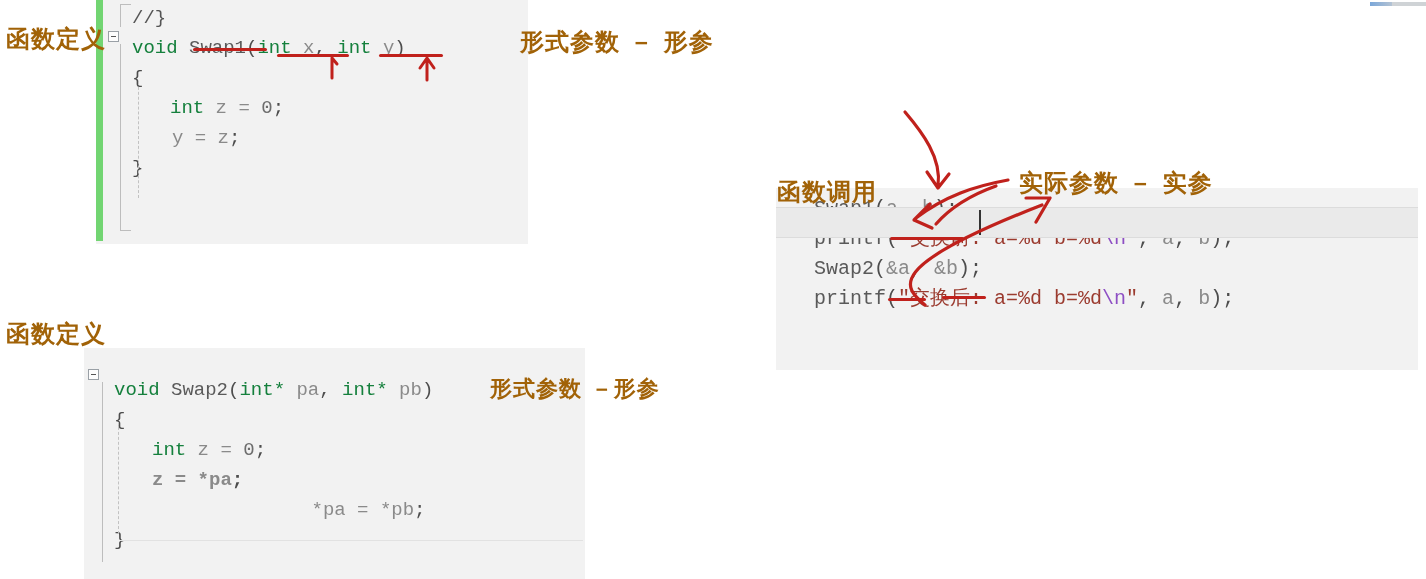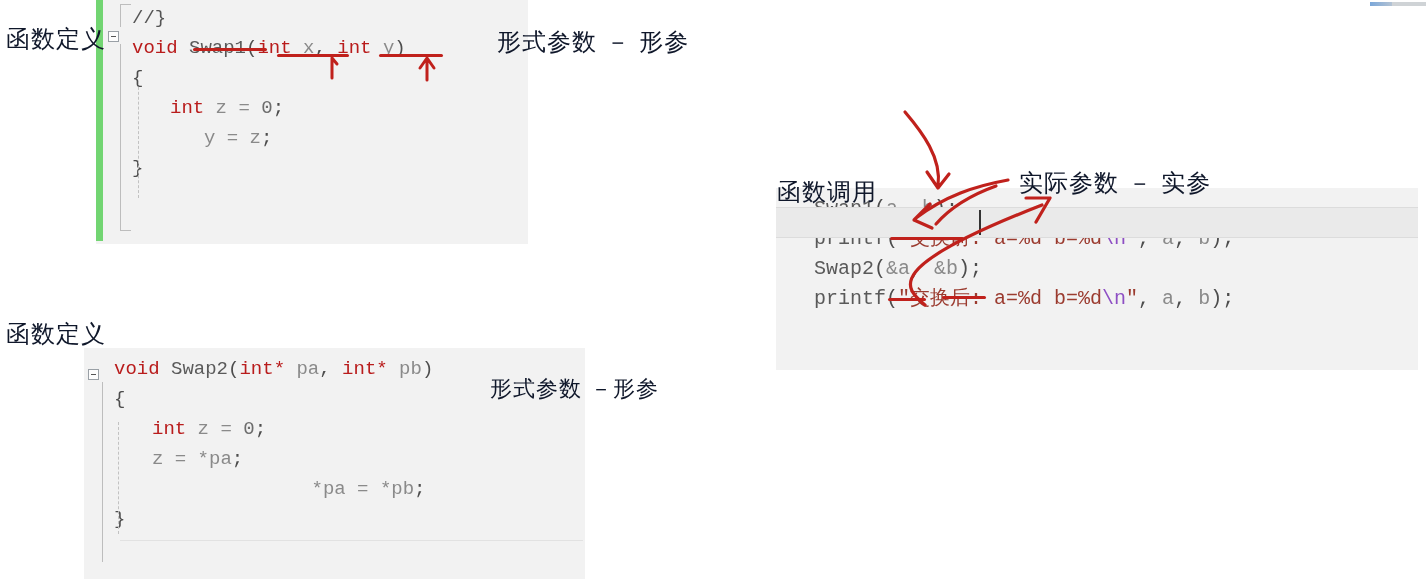--- a/index.html
+++ b/index.html
@@ -14,21 +14,21 @@
     font-family:"Liberation Mono","DejaVu Sans Mono",monospace;
     box-sizing:border-box;
   }
   .code-line{
     white-space:pre;
     font-size:19px;
     line-height:30px;
     color:#7a7a7a;
     position:relative;
   }
-  .kw{color:#b91c1c;}
+  .kw{color:#15803d;}
   .fn{color:#5a5a5a;}
   .num{color:#6d6d6d;}
   .punc{color:#4d4d4d;}
   .str{color:#9b3b2f;}
   .esc{color:#8e4fc4;}
   .id{color:#8a8a8a;}
   .plain{color:#555;}
 
   
   .change-bar{position:absolute;background:#72d572;}
@@ -39,23 +39,23 @@
   .fold-box:before{
     content:"";position:absolute;left:2px;top:4px;width:5px;height:1px;background:#555;
   }
   .guide{position:absolute;border-left:1px dashed #c2c2c2;}
   .bracket{position:absolute;border-left:1px solid #bdbdbd;}
   .bracket.cap-top{border-top:1px solid #bdbdbd;}
   .bracket.cap-bot{border-bottom:1px solid #bdbdbd;}
 
   
   .ann{
-    position:absolute;color:#0f172a;
+    position:absolute;color:#a16207;
     font-family:"DejaVu Sans",sans-serif;
-    font-weight:normal;white-space:pre;
+    font-weight:bold;white-space:pre;
   }
   .ann-lg{font-size:24px;letter-spacing:1px;}
   .ann-md{font-size:22px;letter-spacing:1px;}
   .underline-red{position:absolute;background:#c0211c;height:3px;border-radius:2px;}
   svg.overlay{position:absolute;left:0;top:0;width:1426px;height:579px;pointer-events:none;}
 
   
   .caret{position:absolute;width:2px;background:#333;}
   
   .cur-line{position:absolute;background:#eaeaea;}
@@ -63,30 +63,30 @@
   .scrollbar-nub{position:absolute;}
 </style>
 </head>
 <body>
 
 <div class="code-panel" id="panel1" style="left:96px;top:0;width:432px;height:244px;padding:3px 0 0 0;">
 <div class="code-line" style="padding-left: 36px; font-size: 19px; line-height: 30px;"><span class="plain">//}</span></div>
     <div class="code-line" style="padding-left: 36px; font-size: 19px; line-height: 30px;"><span class="kw">void </span><span class="fn">Swap1</span><span class="punc">(</span><span class="kw">int</span><span class="id"> x</span><span class="punc">, </span><span class="kw">int</span><span class="id"> y</span><span class="punc">)</span></div>
     <div class="code-line" style="padding-left: 36px; font-size: 19px; line-height: 30px;"><span class="punc">{</span></div>
     <div class="code-line" style="padding-left: 74px; font-size: 19px; line-height: 30px;"><span class="kw">int</span><span class="id"> z = </span><span class="num">0</span><span class="punc">;</span></div>
-    <div class="code-line" style="padding-left: 76px; font-size: 19px; line-height: 30px; margin-left: 32px;"><span class="id">y = z</span><span class="punc">;</span></div>
+    <div class="code-line" style="padding-left: 76px; font-size: 19px; line-height: 30px;"><span class="id">y = z</span><span class="punc">;</span></div>
     <div class="code-line" style="padding-left: 36px; font-size: 19px; line-height: 30px;"><span class="punc">}</span></div>
   </div>
 <div class="change-bar" style="left:96px;top:0;width:7px;height:241px;"></div>
 
 <div class="code-panel" id="panel2" style="left:84px;top:348px;width:501px;height:231px;padding:6px 0 0 0;">
-<div class="code-line" style="padding-left: 30px; font-size: 19px; line-height: 30px;"><span class="kw">void </span><span class="fn">Swap2</span><span class="punc">(</span><span class="kw">int*</span><span class="id"> pa</span><span class="punc">, </span><span class="kw">int*</span><span class="id"> pb</span><span class="punc">)</span></div>
+<div class="code-line" style="padding-left: 30px; font-size: 19px; line-height: 30px; margin-top: 21px;"><span class="kw">void </span><span class="fn">Swap2</span><span class="punc">(</span><span class="kw">int*</span><span class="id"> pa</span><span class="punc">, </span><span class="kw">int*</span><span class="id"> pb</span><span class="punc">)</span></div>
     <div class="code-line" style="padding-left: 30px; font-size: 19px; line-height: 30px;"><span class="punc">{</span></div>
     <div class="code-line" style="padding-left: 68px; font-size: 19px; line-height: 30px;"><span class="kw">int</span><span class="id"> z = </span><span class="num">0</span><span class="punc">;</span></div>
-    <div class="code-line" style="padding-left: 68px; font-size: 19px; line-height: 30px;"><span class="id">z = *pa</span><span class="punc">;</span></div>
+    <div class="code-line" style="padding-left: 68px; font-size: 19px; line-height: 30px; font-weight: bold;"><span class="id">z = *pa</span><span class="punc">;</span></div>
     <div class="code-line" style="padding-left: 68px; font-size: 19px; line-height: 30px; text-align: center;"><span class="id">*pa = *pb</span><span class="punc">;</span></div>
     <div class="code-line" style="padding-left: 30px; font-size: 19px; line-height: 30px;"><span class="punc">}</span></div>
   </div>
 
 <div class="code-panel" id="panel3" style="left:776px;top:188px;width:642px;height:182px;padding:6px 0 0 0;">
 <div class="code-line" style="padding-left: 38px; font-size: 20px; line-height: 30px;"><span class="fn">Swap1</span><span class="punc">(</span><span class="id">a</span><span class="punc">, </span><span class="id">b</span><span class="punc">);</span></div>
     <div class="code-line" style="padding-left: 38px; font-size: 20px; line-height: 30px;"><span class="fn">printf</span><span class="punc">(</span><span class="str">"交换前: a=%d b=%d</span><span class="esc">\n</span><span class="str">"</span><span class="punc">, </span><span class="id">a</span><span class="punc">, </span><span class="id">b</span><span class="punc">);</span></div>
     <div class="code-line" style="padding-left: 38px; font-size: 20px; line-height: 30px;"><span class="fn">Swap2</span><span class="punc">(</span><span class="id">&amp;a</span><span class="punc">, </span><span class="id">&amp;b</span><span class="punc">);</span></div>
     <div class="code-line" style="padding-left: 38px; font-size: 20px; line-height: 30px;"><span class="fn">printf</span><span class="punc">(</span><span class="str">"交换后: a=%d b=%d</span><span class="esc">\n</span><span class="str">"</span><span class="punc">, </span><span class="id">a</span><span class="punc">, </span><span class="id">b</span><span class="punc">);</span></div>
   </div>
@@ -104,21 +104,21 @@
 <div class="bracket cap-bot" style="left:120px;top:44px;width:10px;height:186px;"></div>
 <div class="guide" style="left:138px;top:82px;height:116px;"></div>
 
 <div class="fold-box" style="left:88px;top:369px;"></div>
 <div class="bracket" style="left:102px;top:382px;width:8px;height:180px;"></div>
 <div class="guide" style="left:118px;top:422px;height:112px;"></div>
 <div class="cur-line-border" style="left:120px;top:540px;width:463px;background:#e2e2e2;"></div>
 
 <div class="ann ann-lg" style="left:6px;top:23px;">函数定义</div>
 
-<div class="ann ann-lg" style="left:497px;top:26px;">形式参数 － 形参</div>
+<div class="ann ann-lg" style="left:520px;top:26px;">形式参数 － 形参</div>
 
 <div class="ann ann-lg" style="left:6px;top:318px;">函数定义</div>
 
 <div class="ann ann-md" style="left:490px;top:374px;">形式参数 －形参</div>
 
 <div class="ann ann-lg" style="left:777px;top:176px;">函数调用</div>
 
 <div class="ann ann-lg" style="left:1019px;top:167px;">实际参数 － 实参</div>
 
 <div class="underline-red" style="left:193px;top:48px;width:74px;"></div>

